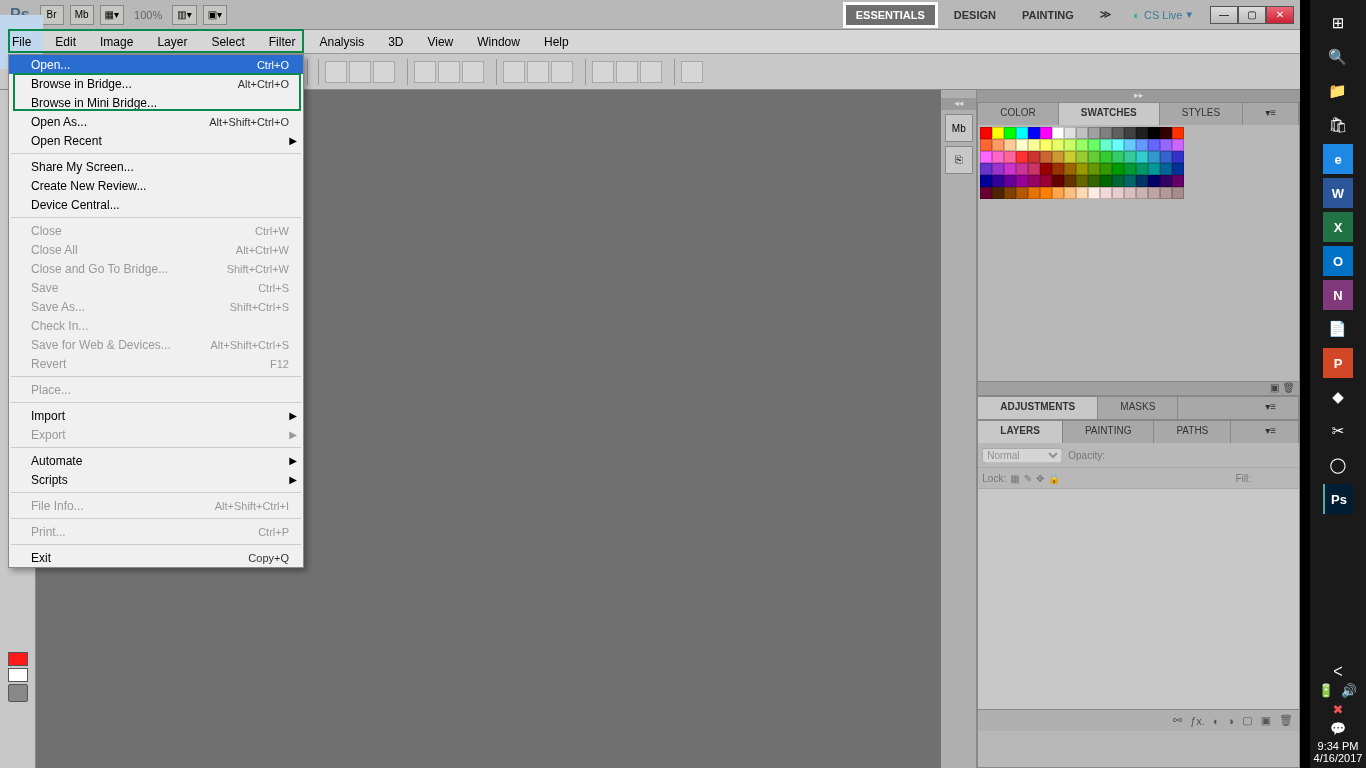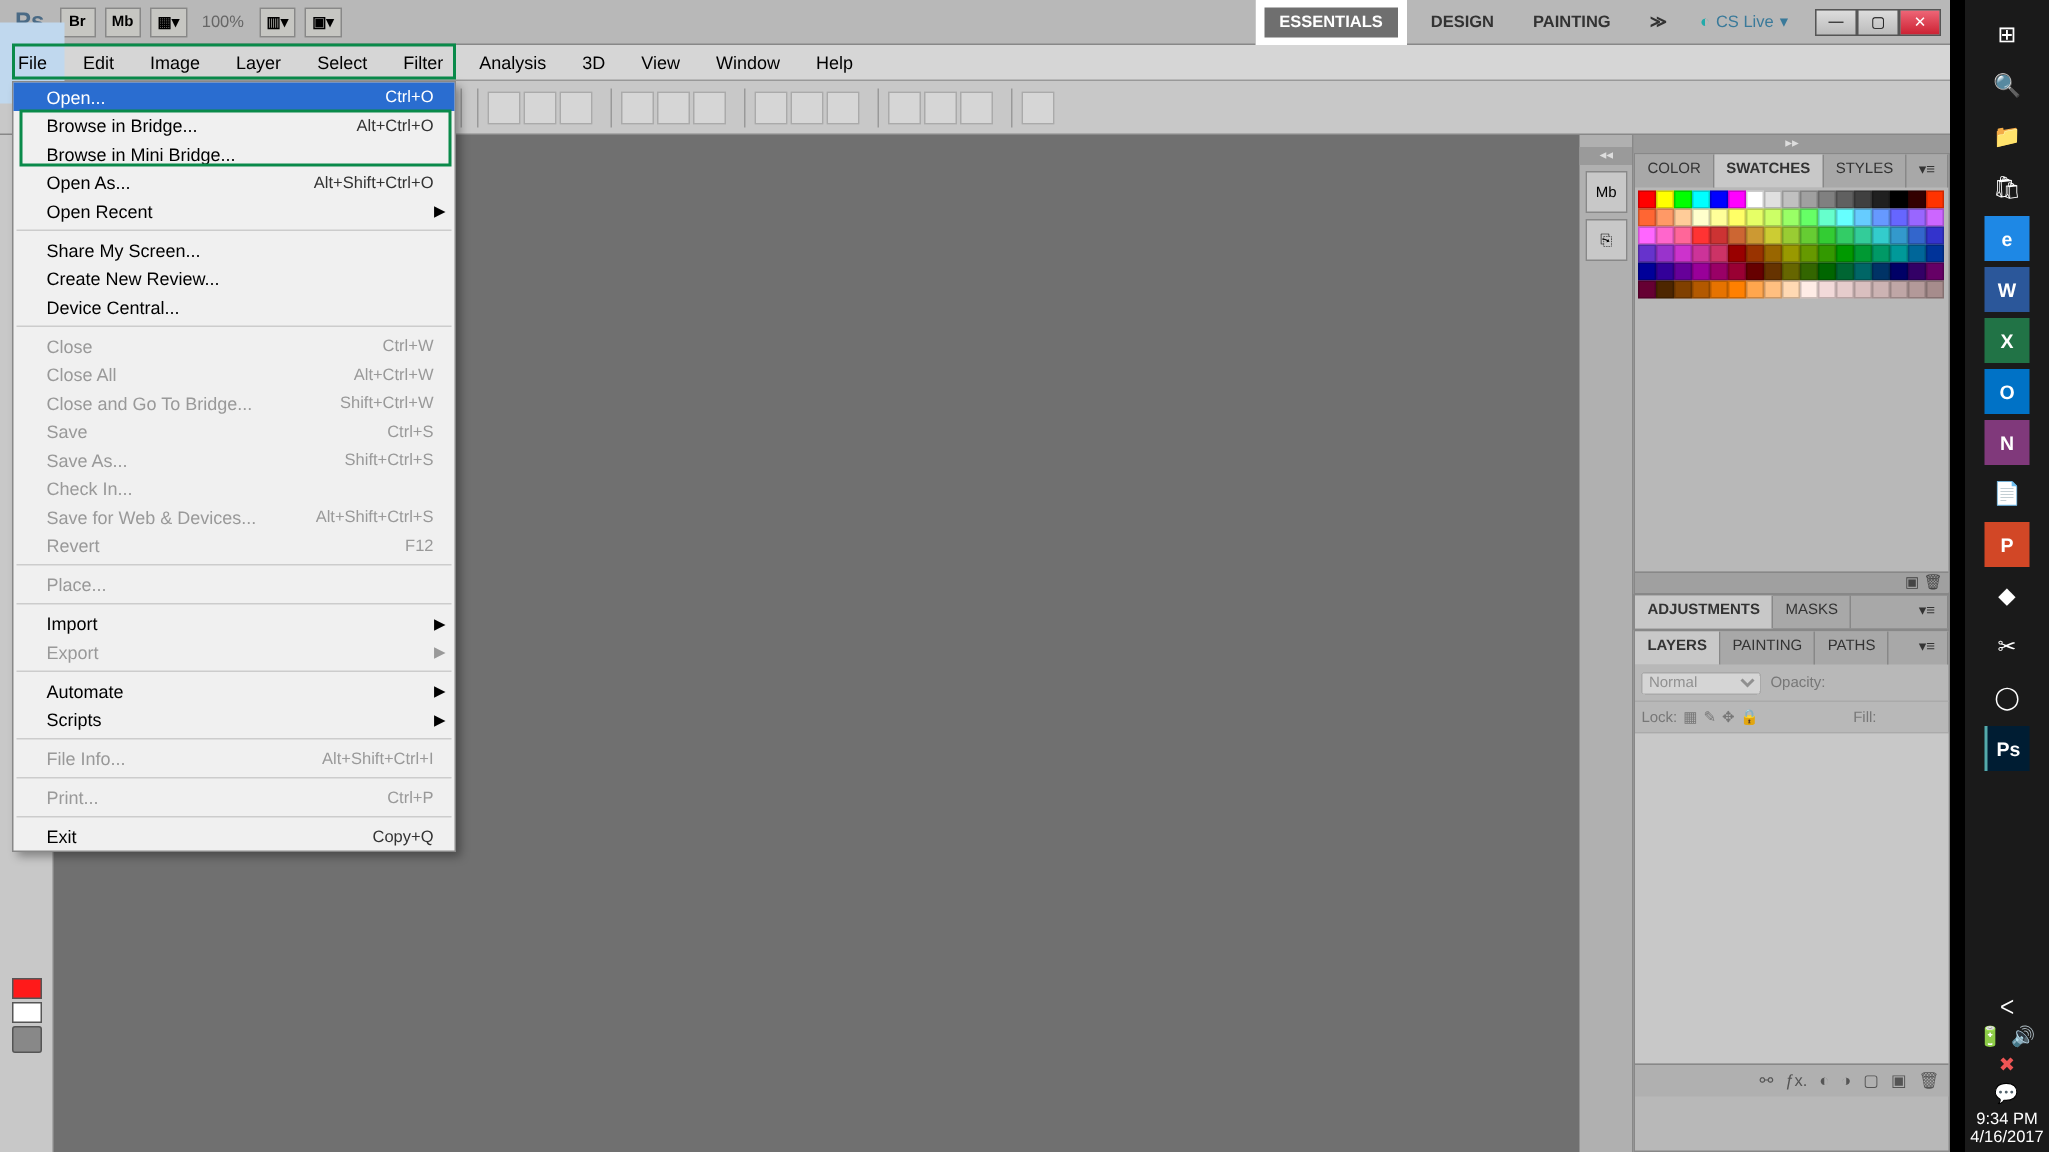--- a/index.html
+++ b/index.html
@@ -13,25 +13,25 @@
 .taskbar .spacer { flex: 1; }
 .tray { text-align: center; color: #fff; font-size: 11px; padding: 4px 0; }
 .tray .row { display: flex; justify-content: center; gap: 6px; margin: 4px 0; font-size: 13px; }
 
 
 .ps { position: absolute; left: 0; top: 0; width: 1300px; height: 768px; background: #707070; display: flex; flex-direction: column; }
 
 
 .titlebar { height: 30px; background: #b8b8b8; display: flex; align-items: center; padding: 0 6px; gap: 6px; border-bottom: 1px solid #888; }
 .titlebar .logo { font-weight: bold; color: #4a6a85; font-size: 16px; padding: 0 4px; }
-.titlebar .tbtn { height: 20px; min-width: 24px; background: #c6c6c2; border: 1px solid #888; display: flex; align-items: center; justify-content: center; font-size: 10px; padding: 0 4px; font-weight: bold; }
+.titlebar .tbtn { height: 20px; min-width: 24px; background: #c6c6c2; border: 1px solid #888; display: flex; align-items: center; justify-content: center; font-size: 10px; padding: 0 4px; }
 .titlebar .zoom { font-size: 11px; color: #666; padding: 0 4px; }
 .titlebar .flex1 { flex: 1; }
 .ws-tab { padding: 4px 10px; font-size: 11px; font-weight: bold; color: #333; cursor: pointer; }
-.ws-tab.active { background: #6f6f6f; color: #fff; border: 6px solid #ffffff; }
+.ws-tab.active { background: #6f6f6f; color: #fff; border: 3px solid #ffffff; }
 .cslive { display: flex; align-items: center; gap: 4px; font-size: 11px; color: #3a7a9a; padding: 0 6px; }
 .winbtns { display: flex; gap: 0; margin-left: 6px; }
 .winbtn { width: 28px; height: 18px; border: 1px solid #555; background: linear-gradient(#ddd,#bbb); font-size: 10px; display:flex;align-items:center;justify-content:center; }
 .winbtn.close { background: linear-gradient(#e67,#c23); color: #fff; }
 
 
 .menubar { height: 24px; background: #d6d6d6; display: flex; align-items: center; border-bottom: 1px solid #999; font-size: 12px; position: relative; }
 .menubar .mitem { padding: 20px 12px; cursor: pointer; }
 .menubar .mitem.open { background: #c0d8ee; }
 .hl-box1 { position:absolute; left:8px; top:-1px; width:296px; height:24px; border:2px solid #0a8a4a; pointer-events:none; }
@@ -45,21 +45,21 @@
 
 .body { flex:1; display:flex; position: relative; }
 .toolbar { width: 36px; background: #c8c8c8; border-right:1px solid #888; }
 .canvas { flex:1; background: #707070; }
 .mini-dock { width: 36px; background:#b0b0b0; border-right:1px solid #888; display:flex; flex-direction:column; gap:4px; padding-top:8px;}
 .mini-dock .mbtn { width:28px; height:28px; margin:0 auto; border:1px solid #888; background:#c8c8c8; font-size:10px; display:flex;align-items:center;justify-content:center;}
 .panels { display:flex; }
 .pstack { flex:1; display:flex; flex-direction:column; }
 .panel { background:#b8b8b8; border:1px solid #888; }
 .ptabs { height:22px; background:#a8a8a8; display:flex; font-size:10px; }
-.ptab { padding:4px 8px; border-right:1px solid #888; cursor:pointer; color:#333; }
+.ptab { padding:4px 22px; border-right:1px solid #888; cursor:pointer; color:#333; }
 .ptab.active { background:#c8c8c8; font-weight:bold; }
 .pbody { padding: 2px; }
 .swatches { display:flex; flex-wrap:wrap; width: 204px; }
 .sw { width:12px; height:12px; border:1px solid rgba(0,0,0,.2); }
 .layers-opts { display:flex; align-items:center; gap:6px; font-size:10px; padding: 4px; color:#777; }
 .layers-opts select { font-size:10px; width:80px; }
 .layers-lock { display:flex; gap:4px; font-size:10px; padding:2px 4px; color:#777; align-items:center; border-top:1px solid #aaa; border-bottom:1px solid #aaa;}
 .layers-canvas { height: 220px; background:#c8c8c8; }
 .layers-foot { height:22px; background:#b0b0b0; border-top:1px solid #888; display:flex; align-items:center; justify-content:flex-end; gap:8px; padding:0 6px; font-size:11px; color:#555;}
 .panel-strip { height:14px; background:#a0a0a0; border-top:1px solid #888; display:flex; justify-content:flex-end; padding:0 4px; font-size:10px; color:#444;}

